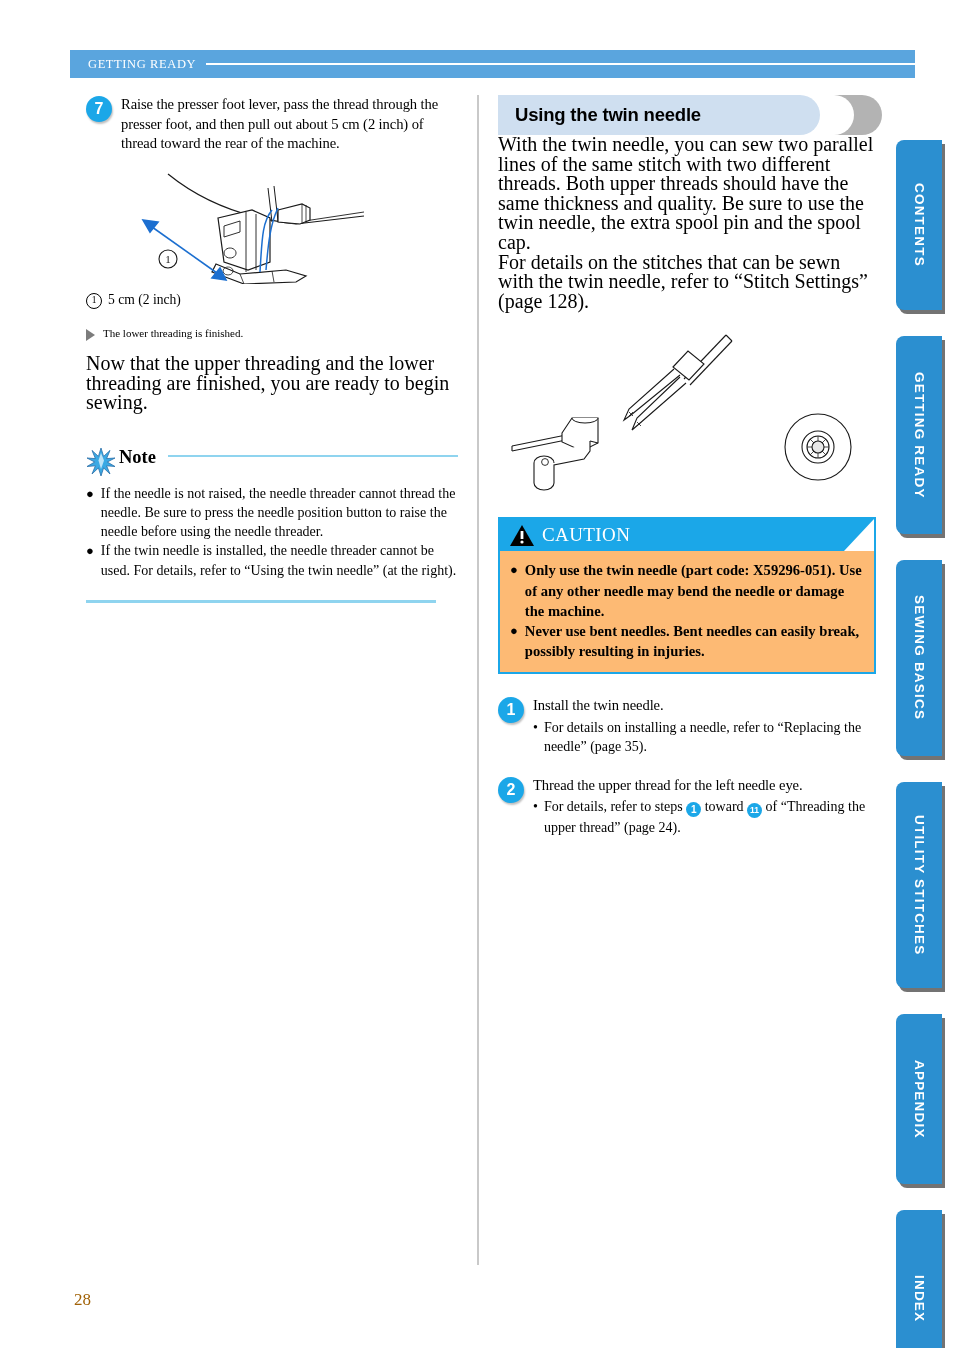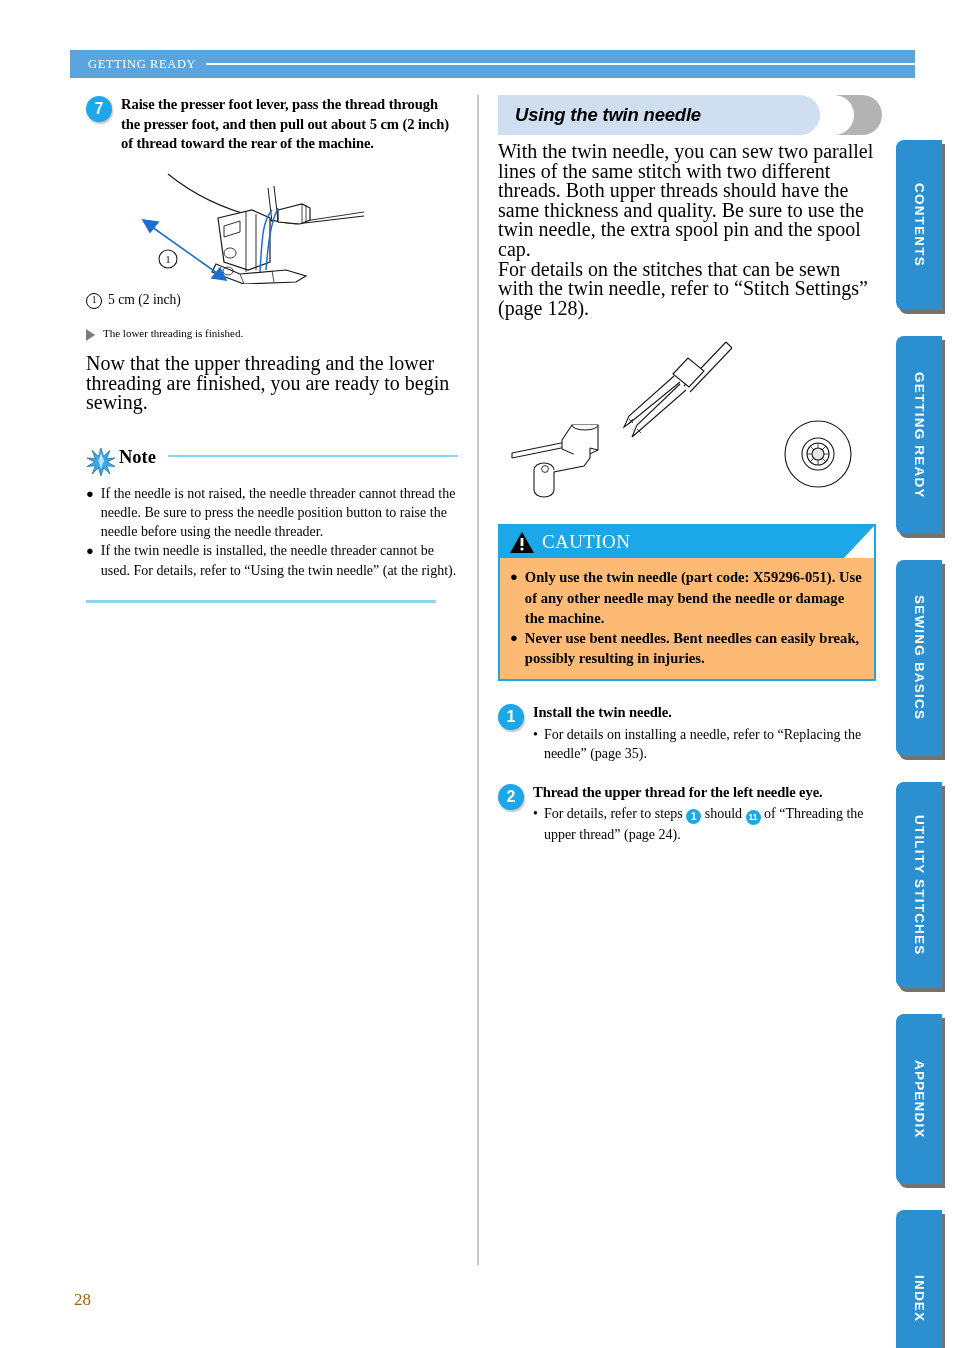--- a/index.html
+++ b/index.html
@@ -91,21 +91,21 @@
     text-align: center;
     margin-right: 9px;
     margin-top: 1px;
     box-shadow: 1px 2px 2px rgba(0,0,0,0.25);
     font-family: "Liberation Sans", sans-serif;
   }
   .step-body {
     flex: 1 1 auto;
   }
   .step-title {
-    font-weight: bold;
+    font-weight: normal;
     font-size: 14.6px;
     line-height: 19.5px;
     font-family: "Liberation Serif", serif;
     letter-spacing: -0.1px;
   }
   .step-sub {
     font-size: 14px;
     line-height: 19px;
     margin-top: 2px;
     font-family: "Liberation Serif", serif;
@@ -215,22 +215,21 @@
     height: 3px;
     background: #8fd4ef;
     margin-top: 20px;
     width: 350px;
   }
 
   
   #twin-heading {
     position: relative;
     height: 40px;
-    margin-bottom: 7px;
-    font-style: italic;
+    margin-bottom: 0;
   }
   #twin-heading .hd-pill {
     position: absolute;
     left: 0; top: 0;
     width: 322px;
     height: 40px;
     background: #cfdff0;
     border-radius: 0 20px 20px 0;
   }
   #twin-heading .hd-crescent {
@@ -557,21 +556,21 @@
     <div class="step" style="margin-top:20px;">
       <div class="step-badge">2</div>
       <div class="step-body">
         <div class="step-title">Thread the upper thread for the left needle eye.</div>
         <div class="step-sub">
           <div class="bullet-row">
             <span class="dot">•</span>
             <span>
               <span>For details, refer to steps</span>
               <span class="inline-badge">1</span>
-              <span>should</span>
+              <span>toward</span>
               <span class="inline-badge" style="font-size:8.5px;">11</span>
               <span>of “Threading the upper thread” (page 24).</span>
             </span>
           </div>
         </div>
       </div>
     </div>
 
   </div>
 </div>

